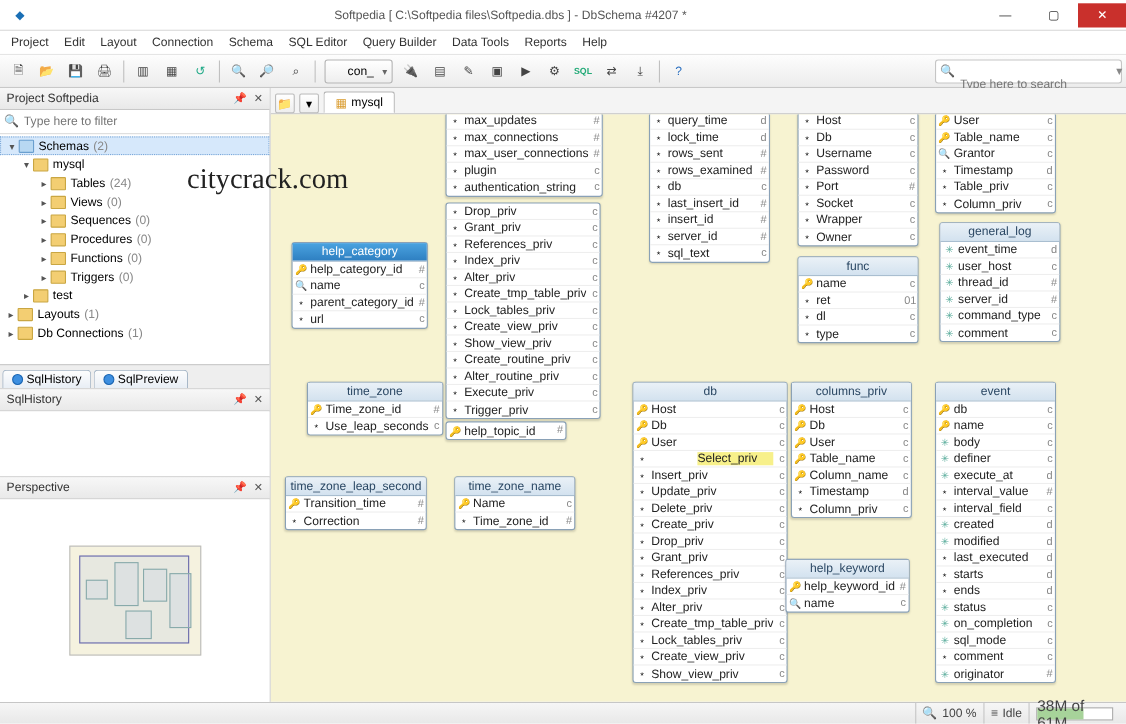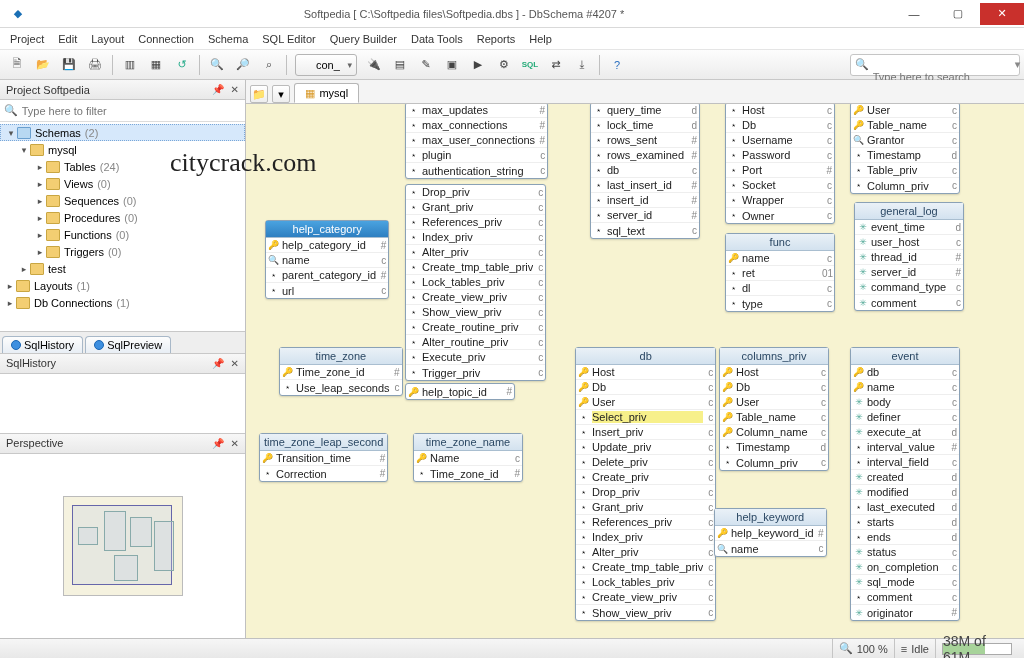--- a/index.html
+++ b/index.html
@@ -64,21 +64,21 @@
   .canvas { flex: 1; overflow: hidden; background: #f7f3d1; position: relative; }
 
   .table { position: absolute; background: #fff; border: 1px solid #8aa1b6; border-radius: 3px; box-shadow: 0 1px 2px rgba(0,0,0,.15); min-width: 110px; }
   .table .th { background: linear-gradient(#eaf1f7,#d3e2ef); text-align: center; padding: 2px 4px; border-bottom: 1px solid #a9bed0; color:#2a4763; font-weight:400; white-space:nowrap;}
   .table.sel .th { background: linear-gradient(#4aa3e0,#2e7fc1); color: #fff; }
   .table .row { display: flex; align-items: center; height: 15px; padding: 0 2px; border-bottom: 1px solid #eee; white-space: nowrap; position:relative;}
   .table .row:last-child{border-bottom:none;}
   .table .row .ic { width: 12px; height: 12px; margin-right: 2px; display:flex;align-items:center;justify-content:center;font-size:9px;}
   .table .row .nm { flex: 1; overflow: hidden; text-overflow: ellipsis; color:#222;}
   .table .row .ty { width: 10px; text-align: right; color: #888; font-size:10px;}
-  .row.hl .nm{ background:#f7f08a; }
+  .row.hl .nm{ background:#f7f08a;margin-left:42px; }
   .key{color:#caa520;} .idx{color:#777;} .star{color:#5a9;}
 
   
   .statusbar { height: 20px; border-top: 1px solid #c0c0c0; background: linear-gradient(#f6f6f6,#e8e8e8); display: flex; align-items: center; padding: 0 6px; font-size: 11px; color:#444;}
   .statusbar .spacer{flex:1;}
   .statusbar .seg{border-left:1px solid #c5c5c5;padding:0 6px;height:100%;display:flex;align-items:center;gap:4px;}
   .mem{width:70px;height:12px;border:1px solid #aaa;background:#fff;position:relative;}
   .mem .fill{position:absolute;left:0;top:0;bottom:0;width:62%;background:#a7d39a;}
   .mem .lbl{position:absolute;inset:0;display:flex;align-items:center;justify-content:center;font-size:14px;}
 

